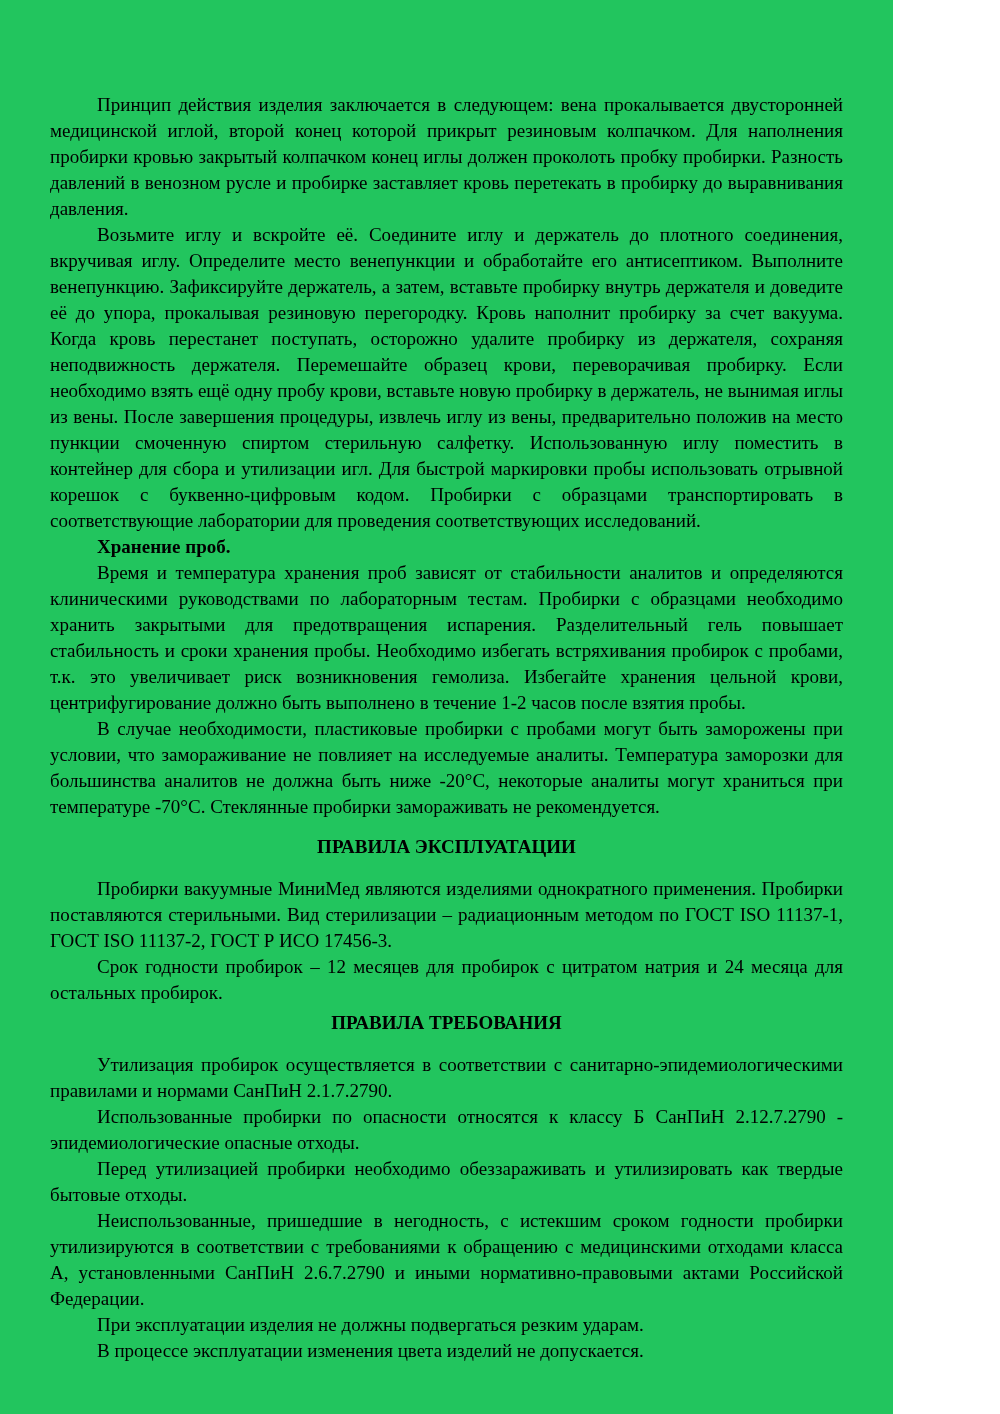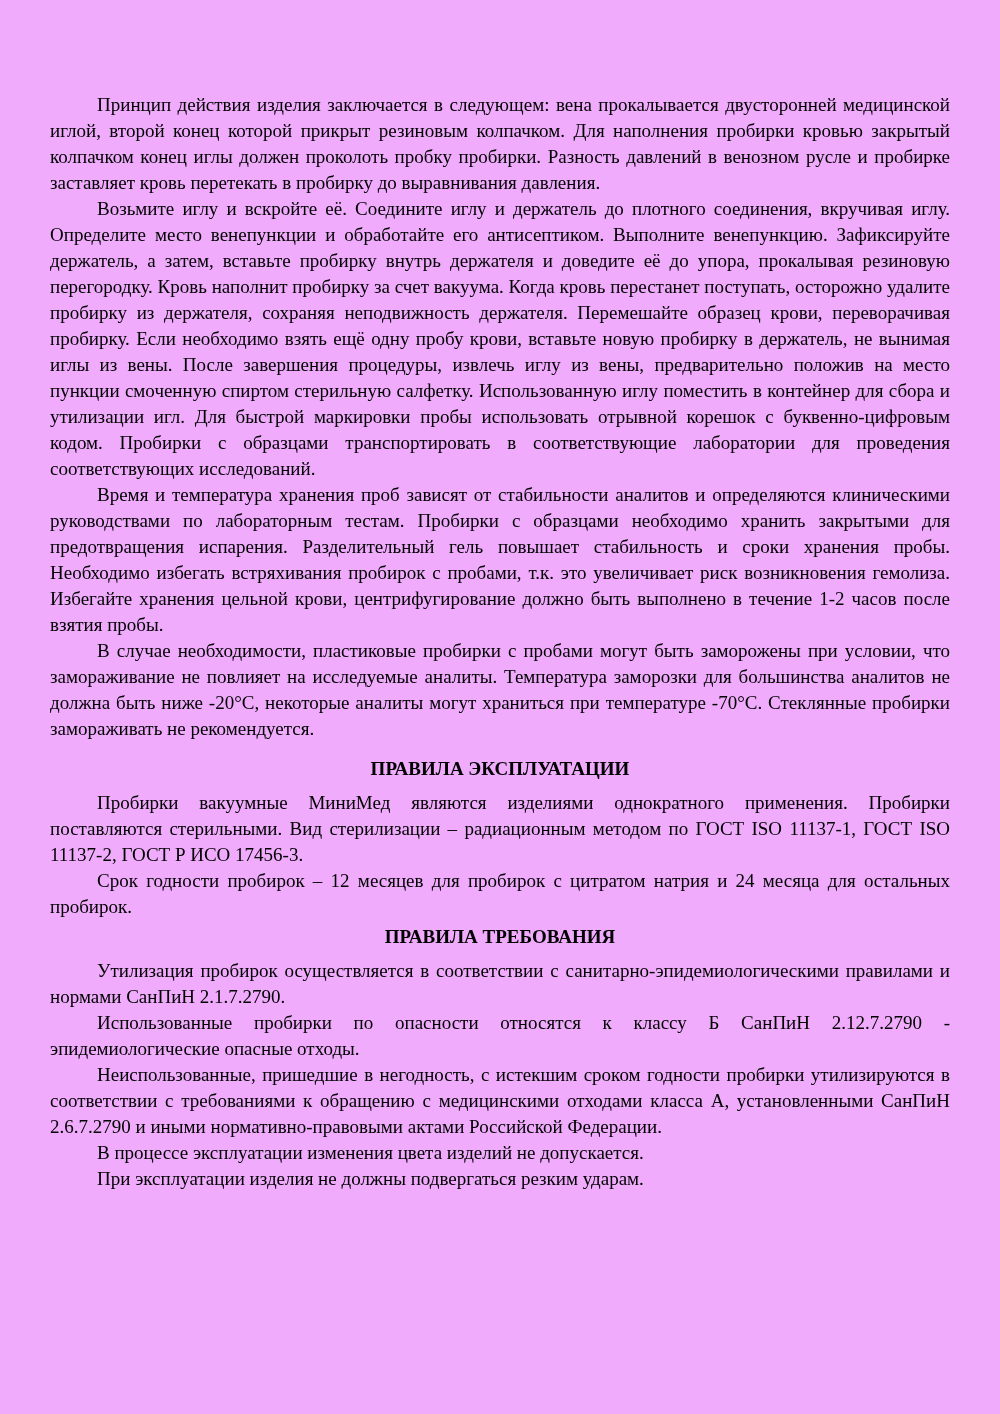--- a/index.html
+++ b/index.html
@@ -9,37 +9,37 @@
   }
   body {
     width: 1000px;
     min-height: 1414px;
     font-family: "Liberation Serif", "DejaVu Serif", serif;
     color: #000000;
     box-sizing: border-box;
   }
   .page {
     box-sizing: border-box;
-    width: 1000px;
+    width: 893px;
     min-height: 1414px;
     padding: 92px 50px 40px 50px;
-    background: #f0abfc;
+    background: #22c55e;
   }
   .para {
     margin: 0;
     font-size: 19px;
     line-height: 26px;
     text-align: justify;
     text-indent: 47px;
   }
   .bold {
     font-weight: bold;
   }
   .h-center {
-    margin: 8px;
+    margin: 16px;
     font-size: 19px;
     line-height: 26px;
     font-weight: bold;
     text-align: center;
     text-indent: 0;
   }
   .mt-lg {
     margin-top: 14px;
   }
   .mt-sm {
@@ -49,38 +49,40 @@
 </head>
 <body>
 
 <div class="page">
 
   <p class="para">Принцип действия изделия заключается в следующем: вена прокалывается двусторонней медицинской иглой, второй конец которой прикрыт резиновым колпачком. Для наполнения пробирки кровью закрытый колпачком конец иглы должен проколоть пробку пробирки. Разность давлений в венозном русле и пробирке заставляет кровь перетекать в пробирку до выравнивания давления.</p>
 
 
   <p class="para">Возьмите иглу и вскройте её. Соедините иглу и держатель до плотного соединения, вкручивая иглу. Определите место венепункции и обработайте его антисептиком. Выполните венепункцию. Зафиксируйте держатель, а затем, вставьте пробирку внутрь держателя и доведите её до упора, прокалывая резиновую перегородку. Кровь наполнит пробирку за счет вакуума. Когда кровь перестанет поступать, осторожно удалите пробирку из держателя, сохраняя неподвижность держателя. Перемешайте образец крови, переворачивая пробирку. Если необходимо взять ещё одну пробу крови, вставьте новую пробирку в держатель, не вынимая иглы из вены. После завершения процедуры, извлечь иглу из вены, предварительно положив на место пункции смоченную спиртом стерильную салфетку. Использованную иглу поместить в контейнер для сбора и утилизации игл. Для быстрой маркировки пробы использовать отрывной корешок с буквенно-цифровым кодом. Пробирки с образцами транспортировать в соответствующие лаборатории для проведения соответствующих исследований.</p>
 
+  <p class="para bold">Хранение проб.</p>
 
   <p class="para">Время и температура хранения проб зависят от стабильности аналитов и определяются клиническими руководствами по лабораторным тестам. Пробирки с образцами необходимо хранить закрытыми для предотвращения испарения. Разделительный гель повышает стабильность и сроки хранения пробы. Необходимо избегать встряхивания пробирок с пробами, т.к. это увеличивает риск возникновения гемолиза. Избегайте хранения цельной крови, центрифугирование должно быть выполнено в течение 1-2 часов после взятия пробы.</p>
 
   <p class="para">В случае необходимости, пластиковые пробирки с пробами могут быть заморожены при условии, что замораживание не повлияет на исследуемые аналиты. Температура заморозки для большинства аналитов не должна быть ниже -20°С, некоторые аналиты могут храниться при температуре -70°С. Стеклянные пробирки замораживать не рекомендуется.</p>
 
   <p class="h-center mt-lg">ПРАВИЛА ЭКСПЛУАТАЦИИ</p>
 
   <p class="para">Пробирки вакуумные МиниМед являются изделиями однократного применения. Пробирки поставляются стерильными. Вид стерилизации – радиационным методом по ГОСТ ISO 11137-1, ГОСТ ISO 11137-2, ГОСТ Р ИСО 17456-3.</p>
 
   <p class="para">Срок годности пробирок – 12 месяцев для пробирок с цитратом натрия и 24 месяца для остальных пробирок.</p>
 
   <p class="h-center mt-sm">ПРАВИЛА ТРЕБОВАНИЯ</p>
 
   <p class="para">Утилизация пробирок осуществляется в соответствии с санитарно-эпидемиологическими правилами и нормами СанПиН 2.1.7.2790.</p>
 
   <p class="para">Использованные пробирки по опасности относятся к классу Б СанПиН 2.12.7.2790 - эпидемиологические опасные отходы.</p>
 
+  <p class="para">Перед утилизацией пробирки необходимо обеззараживать и утилизировать как твердые бытовые отходы.</p>
 
   <p class="para">Неиспользованные, пришедшие в негодность, с истекшим сроком годности пробирки утилизируются в соответствии с требованиями к обращению с медицинскими отходами класса А, установленными СанПиН 2.6.7.2790 и иными нормативно-правовыми актами Российской Федерации.</p>
 
 
+  <p class="para">При эксплуатации изделия не должны подвергаться резким ударам.</p>
+
   <p class="para">В процессе эксплуатации изменения цвета изделий не допускается.</p>
-
-  <p class="para">При эксплуатации изделия не должны подвергаться резким ударам.</p>
 
 </div>
 
 </body></html>

